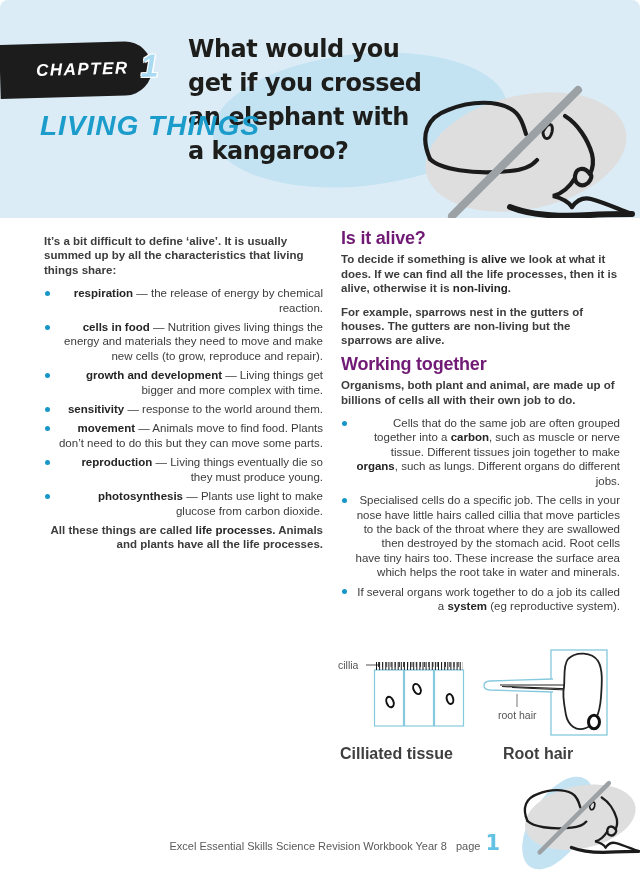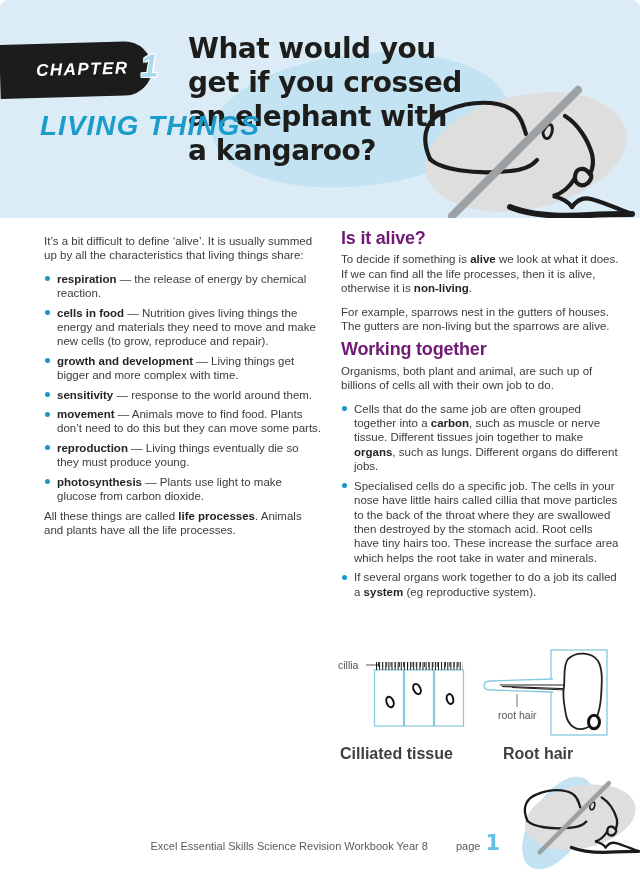--- a/index.html
+++ b/index.html
@@ -13,41 +13,41 @@
          border-radius:0 27px 27px 0;transform:rotate(-1.6deg);transform-origin:left center;
          display:flex;align-items:center;z-index:3;}
   .badge .chapter-word{color:#fff;font-style:italic;font-weight:bold;font-size:17px;
          letter-spacing:1.5px;margin-left:36px;}
   .badge .chapter-num{color:#a8daf2;font-style:italic;font-weight:bold;font-size:32px;
          margin-left:12px;margin-top:-4px;
          text-shadow:1px 1px 0 #fff,-1px -1px 0 #fff,1px -1px 0 #fff,-1px 1px 0 #fff;}
   .chapter-title{position:absolute;left:40px;top:110px;color:#1b9ccb;font-style:italic;
          font-weight:800;font-size:28px;letter-spacing:1px;z-index:3;}
   .joke{position:absolute;left:188px;top:32px;z-index:2;font-family:"DejaVu Sans",sans-serif;
-        font-weight:800;font-size:28px;line-height:34px;color:#1d1d1b;letter-spacing:-0.5px;}
+        font-weight:800;font-size:24px;line-height:34px;color:#1d1d1b;letter-spacing:-0.5px;}
   
   .col{position:absolute;top:234px;font-size:11.5px;line-height:14.4px;}
   .col b{color:#252525;}
   .col-left{left:44px;width:279px;}
   .col-right{left:341px;width:279px;top:231px;}
-  .col p{margin:0 0 9px 0;}
+  .col p{margin:0 0 9px 0;font-weight:bold;}
   ul.bullets{list-style:none;margin:0 0 4px 0;padding:0;}
-  ul.bullets li{position:relative;padding-left:13px;margin:0 0 5px 0;}
+  ul.bullets li{position:relative;padding-left:13px;margin:0 0 5px 0;text-align:right;}
   ul.bullets li::before{content:"";position:absolute;left:1px;top:4.6px;width:5px;height:5px;
         border-radius:50%;background:#1796c8;}
   .sec-heading{color:#701a75;font-weight:bold;font-size:18px;margin:0 0 7px 0;letter-spacing:-0.2px;}
   .sec-heading.second{margin-top:0;}
-  .closing{margin-top:10px;}
+  .closing{margin-top:10px;text-align:right;}
   
   .diag-svg{position:absolute;}
   .caption{position:absolute;font-weight:bold;font-size:16px;color:#3f3f3f;}
   
   .footer{position:absolute;left:0;top:831px;width:500px;display:flex;justify-content:flex-end;
           align-items:baseline;color:#5a5a5a;font-size:11px;}
-  .footer .book-title{margin-right:28px;}
+  .footer .book-title{margin-right:9px;}
   .footer .page-num{color:#63c1e3;font-weight:bold;font-size:21px;margin-left:5px;
           font-family:"DejaVu Sans",sans-serif;}
 </style>
 </head>
 <body>
 
 <div class="page">
 
   <div class="header">
     <svg class="hero-svg" viewBox="0 0 460 190">
@@ -97,21 +97,21 @@
       <li><b>photosynthesis</b> — Plants use light to make glucose from carbon dioxide.</li>
     </ul>
     <p class="closing">All these things are called <b>life processes</b>. Animals and plants have all the life processes.</p>
   </div>
 
   <div class="col col-right">
     <div class="sec-heading">Is it alive?</div>
     <p>To decide if something is <b>alive</b> we look at what it does. If we can find all the life processes, then it is alive, otherwise it is <b>non-living</b>.</p>
     <p>For example, sparrows nest in the gutters of houses. The gutters are non-living but the sparrows are alive.</p>
     <div class="sec-heading second">Working together</div>
-    <p>Organisms, both plant and animal, are such up of billions of cells all with their own job to do.</p>
+    <p>Organisms, both plant and animal, are made up of billions of cells all with their own job to do.</p>
     <ul class="bullets">
       <li>Cells that do the same job are often grouped together into a <b>carbon</b>, such as muscle or nerve tissue. Different tissues join together to make <b>organs</b>, such as lungs. Different organs do different jobs.</li>
       <li>Specialised cells do a specific job. The cells in your nose have little hairs called cillia that move particles to the back of the throat where they are swallowed then destroyed by the stomach acid. Root cells have tiny hairs too. These increase the surface area which helps the root take in water and minerals.</li>
       <li>If several organs work together to do a job its called a <b>system</b> (eg reproductive system).</li>
     </ul>
   </div>
 
   <svg class="diag-svg" style="left:336px;top:649px;width:150px;height:100px" viewBox="0 0 150 100">
     <text x="2" y="20" font-size="10.5" fill="#555">cillia</text>
     <line x1="30" y1="16" x2="44" y2="16" stroke="#555" stroke-width="1"></line>

